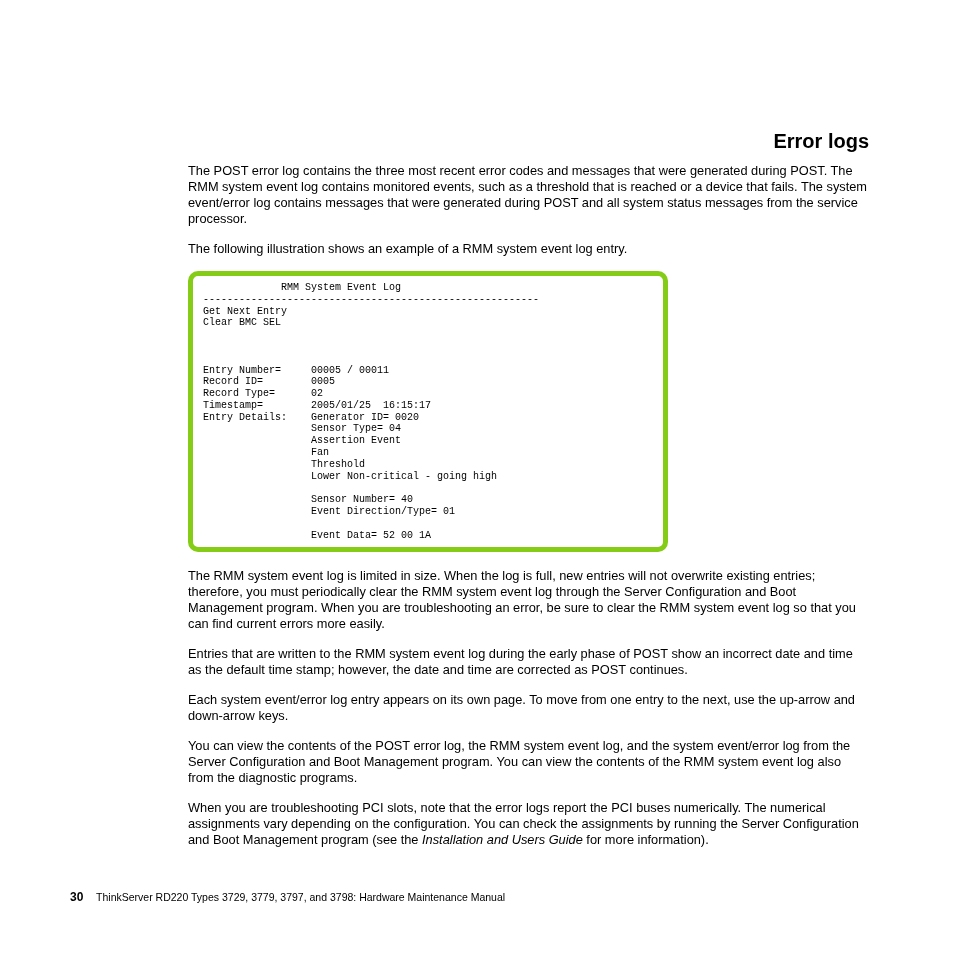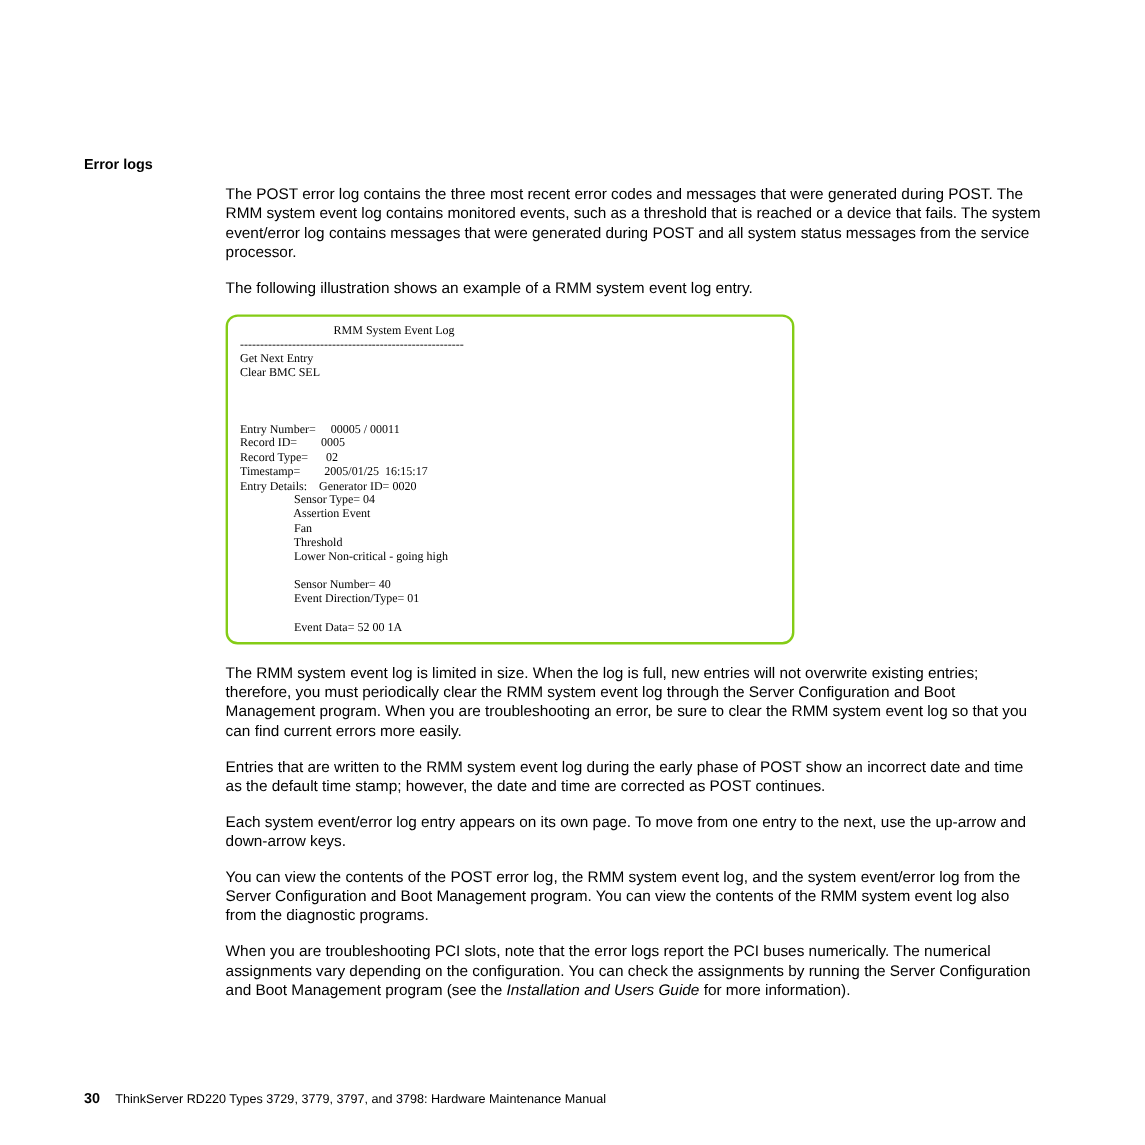--- a/index.html
+++ b/index.html
@@ -9,53 +9,54 @@
     background: #fff;
     color: #000;
     width: 954px;
     height: 954px;
     position: relative;
   }
   .page {
     padding: 130px 85px 0 70px;
   }
   .heading {
-    font-size: 12px;
+    font-size: 20px;
     font-weight: bold;
     margin-bottom: 10px;
+    text-align: right;
   }
   .body-col {
     margin-left: 118px;
     font-size: 12.8px;
     line-height: 1.25;
   }
   .para {
     margin-bottom: 14px;
   }
   .log-box {
-    border: 2px solid #84cc16;
+    border: 5px solid #84cc16;
     border-radius: 10px;
     padding: 6px 10px 6px 10px;
-    font-family: Liberation Serif, serif;
+    font-family: Liberation Mono, monospace;
     font-size: 10px;
     line-height: 1.18;
     white-space: pre;
     margin: 4px 0 16px 0;
     width: 450px;
   }
   .log-title {
     text-align: left;
     padding-left: 78px;
   }
   .italic {
     font-style: italic;
   }
   .footer {
     position: absolute;
-    bottom: 32px;
+    bottom: 50px;
     left: 70px;
     font-size: 10.5px;
   }
   .footer .pg {
     font-weight: bold;
     font-size: 12px;
     margin-right: 10px;
   }
 </style>
 </head>

